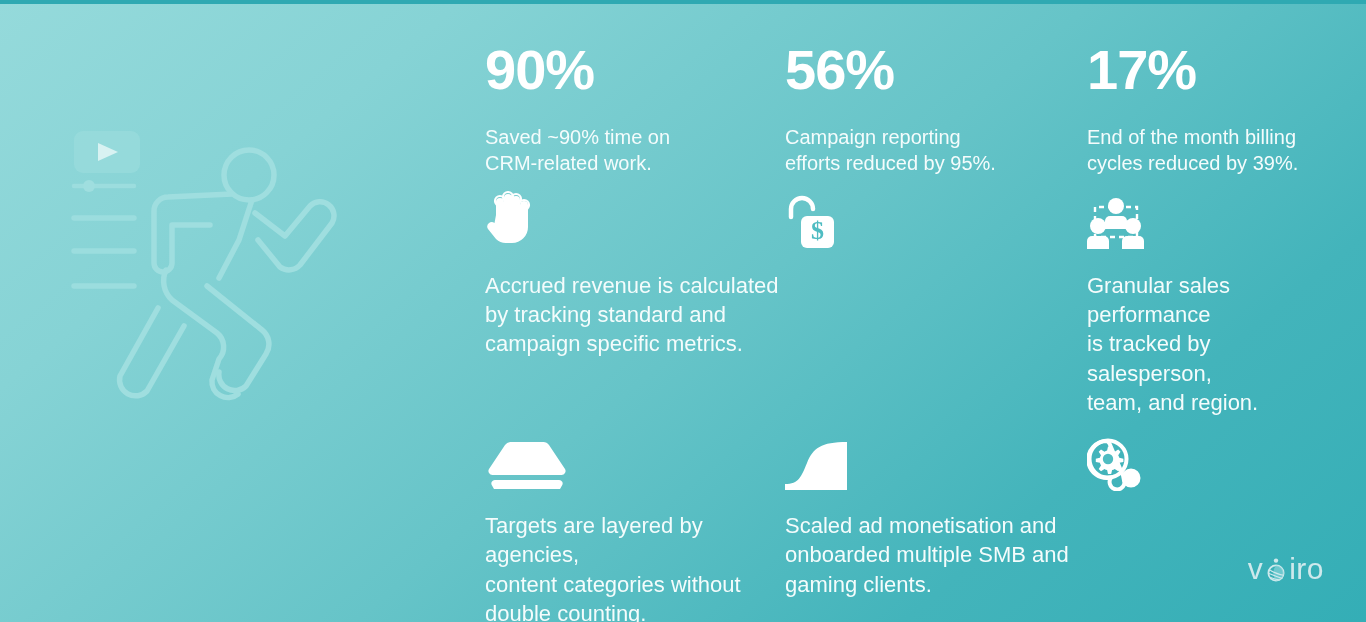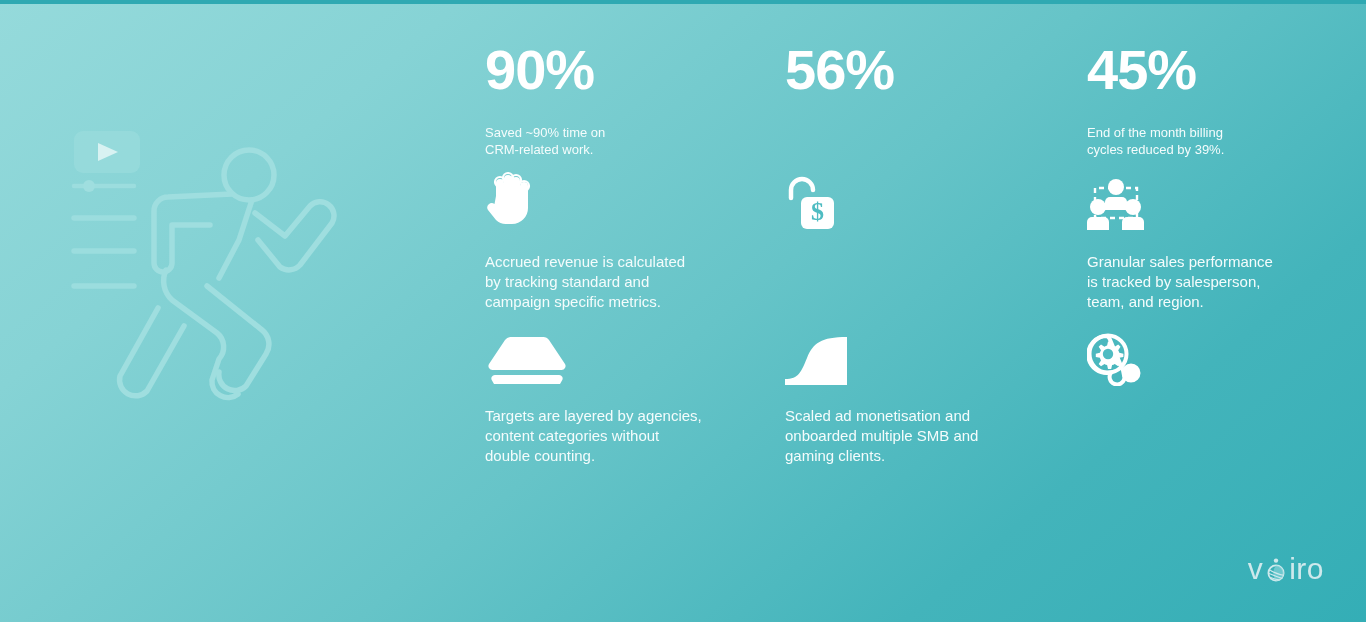--- a/index.html
+++ b/index.html
@@ -51,37 +51,37 @@
   
   .stat-value {
     font-size: 56px;
     line-height: 1.0;
     font-weight: bold;
     color: #ffffff;
     letter-spacing: -1px;
     margin: 0 0 26px 0;
   }
   .stat-desc {
-    font-size: 13px;
+    font-size: 20px;
     line-height: 1.32;
     color: #f4fcfc;
     white-space: pre-line;
     margin: 0;
   }
 
   
   .icon-box {
     height: 74px;
     display: flex;
     align-items: flex-end;
     margin-bottom: 20px;
   }
   .icon-box svg { display: block; }
   .body-copy {
-    font-size: 15px;
+    font-size: 22px;
     line-height: 1.33;
     color: #f4fcfc;
     white-space: pre-line;
     margin: 0;
   }
 
   
   .logo {
     position: absolute;
     right: 42px;
@@ -138,23 +138,25 @@
 
   <div class="grid">
 
     <div class="cell row1">
       <div class="stat-value">90%</div>
       <div class="stat-desc">Saved ~90% time on
 CRM-related work.</div>
     </div>
     <div class="cell row1">
       <div class="stat-value">56%</div>
+      <div class="stat-desc">Campaign reporting
+efforts reduced by 95%.</div>
     </div>
     <div class="cell row1">
-      <div class="stat-value">45%</div>
+      <div class="stat-value">17%</div>
       <div class="stat-desc">End of the month billing
 cycles reduced by 39%.</div>
     </div>
 
     <div class="cell row2">
       <div class="icon-box">
         <svg width="52" height="62" viewBox="0 0 52 62">
           <g fill="#ffffff">
             <path d="M11 26 L11 13 a4 4 0 0 1 8 0 L19 24 L19 9 a4 4 0 0 1 8 0 L27 24 L27 11 a4 4 0 0 1 8 0 L35 26 L35 16 a4 4 0 0 1 8 0 L43 38 a16 16 0 0 1 -16 16 L21 54 a14 14 0 0 1 -10 -4 L3 40 a4.5 4.5 0 0 1 6.5 -6 Z"></path>
           </g>

